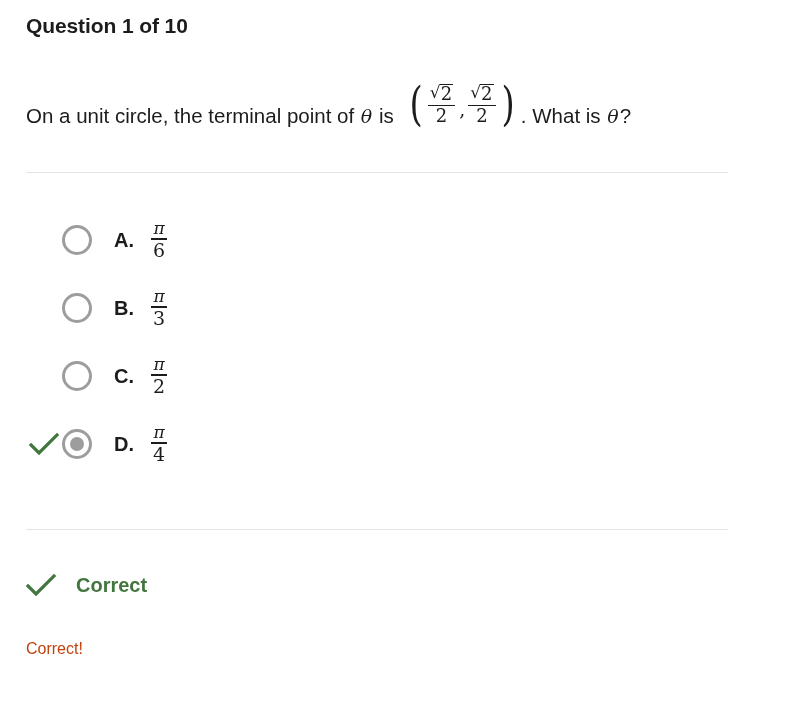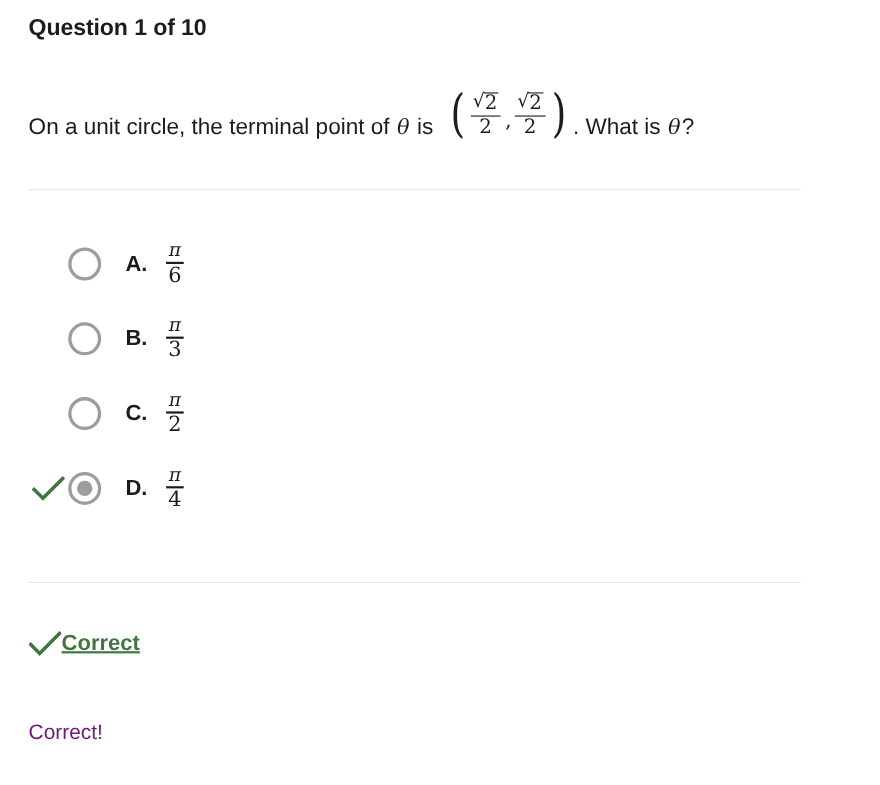--- a/index.html
+++ b/index.html
@@ -203,28 +203,28 @@
   .result-head {
     position: absolute;
     left: 26px;
     top: 573px;
     display: flex;
     align-items: center;
   }
   .result-label {
     font-size: 20px;
     font-weight: bold;
-    text-decoration: underline;
+    margin-left: 20px;
   }
   .result-body {
     position: absolute;
     left: 26px;
-    top: 656px;
-    font-size: 19px;
-    color: #701a75;
+    top: 640px;
+    font-size: 16px;
+    color: #c2410c;
   }
 </style>
 </head>
 <body>
 
 <div class="page">
 
   <div class="q-title">Question 1 of 10</div>
 
   <div class="q-stem">

